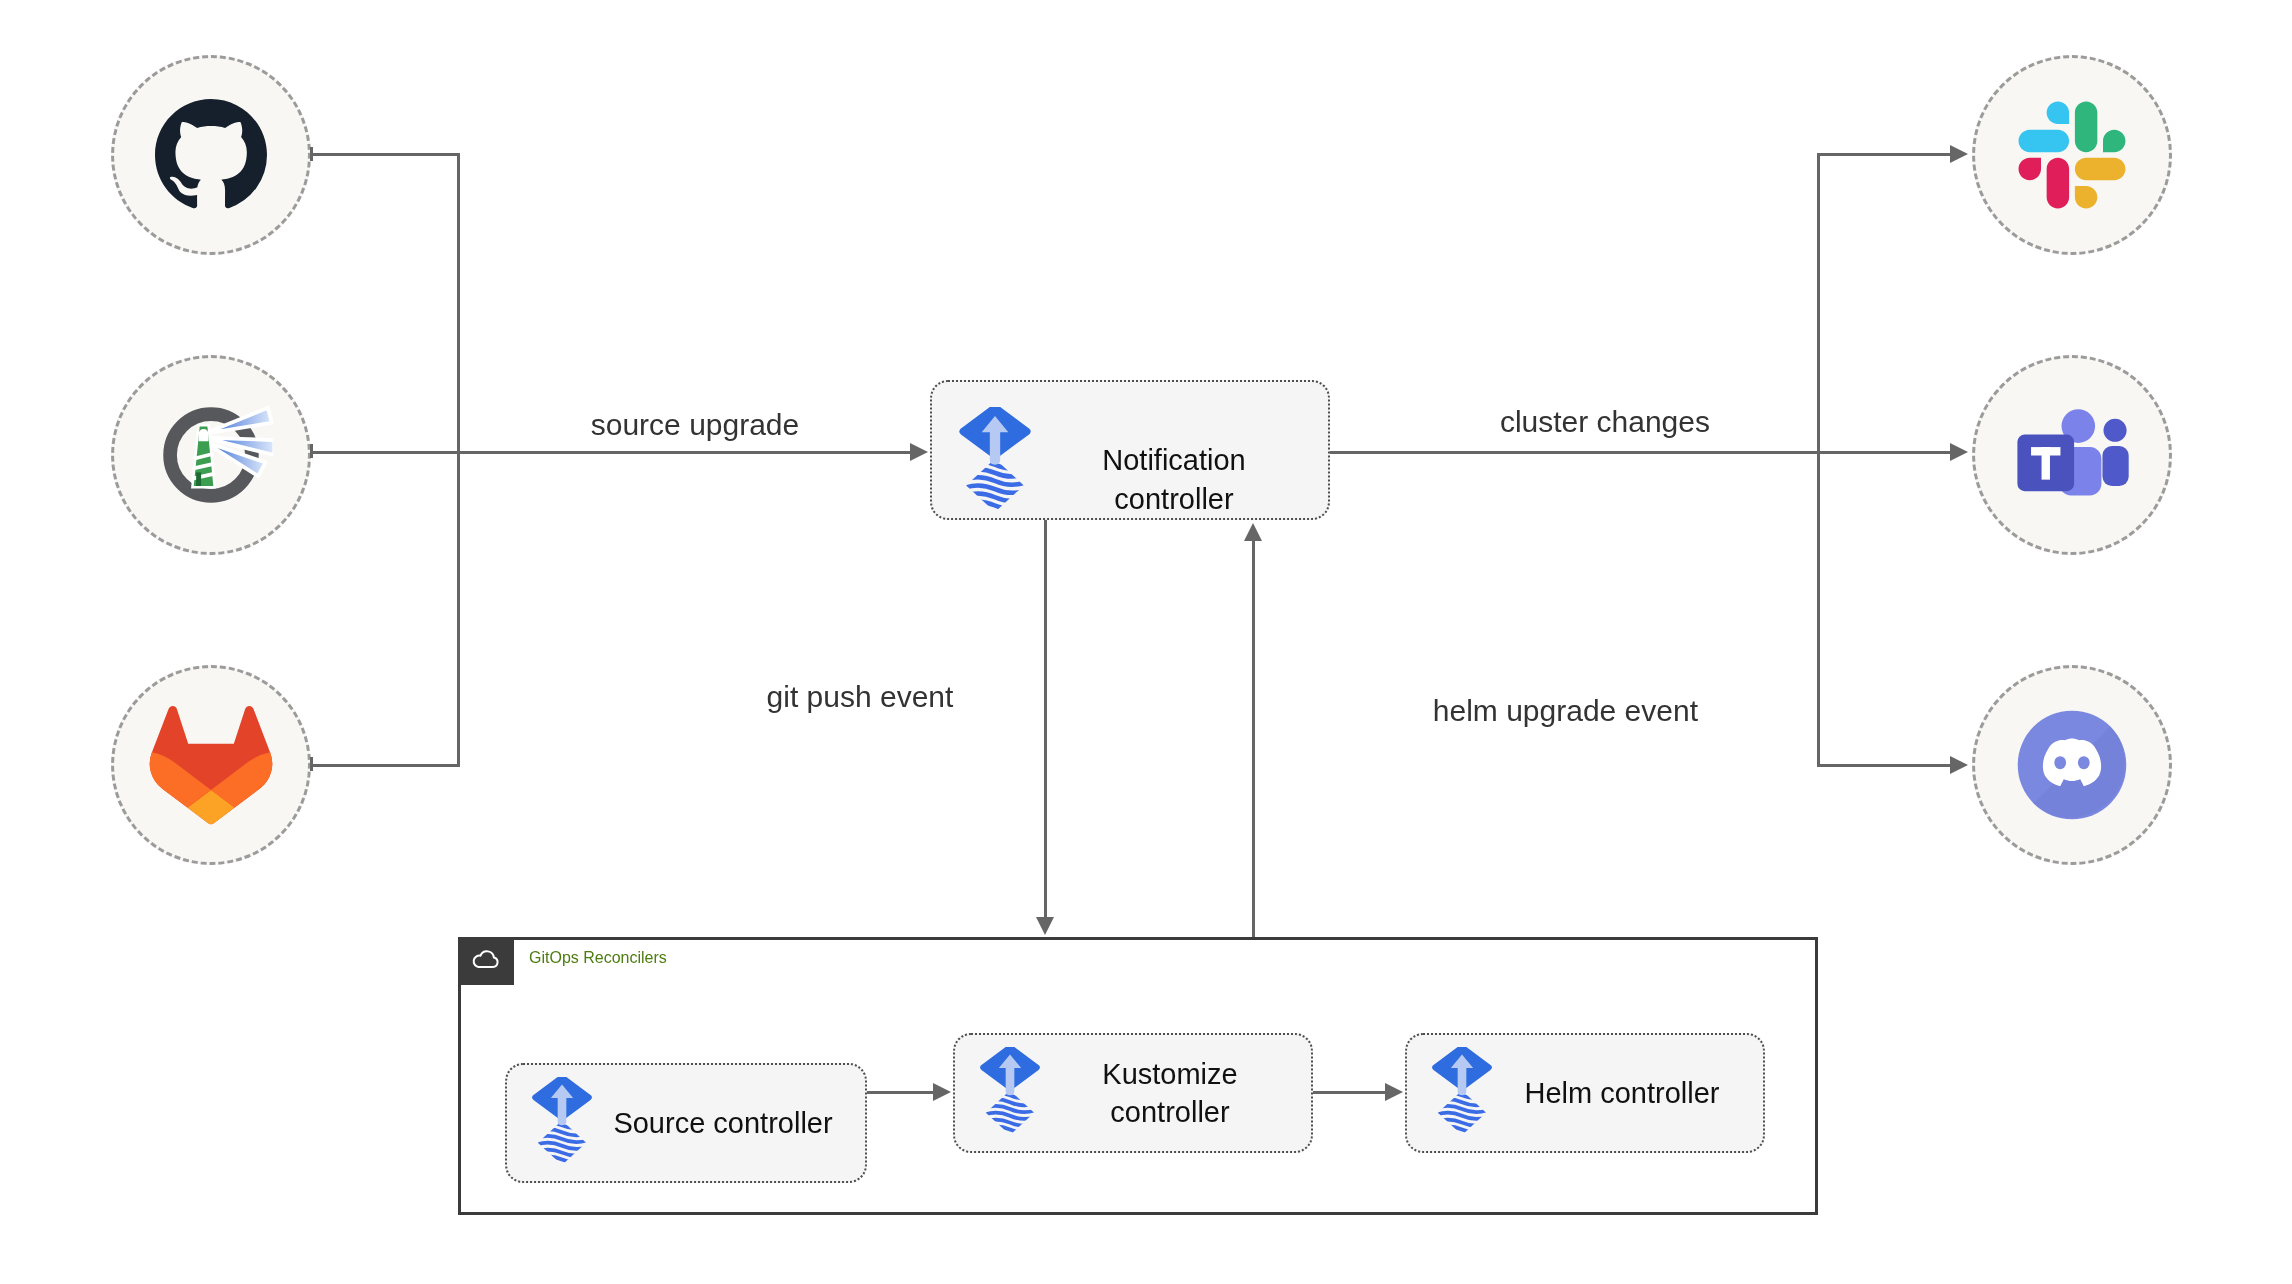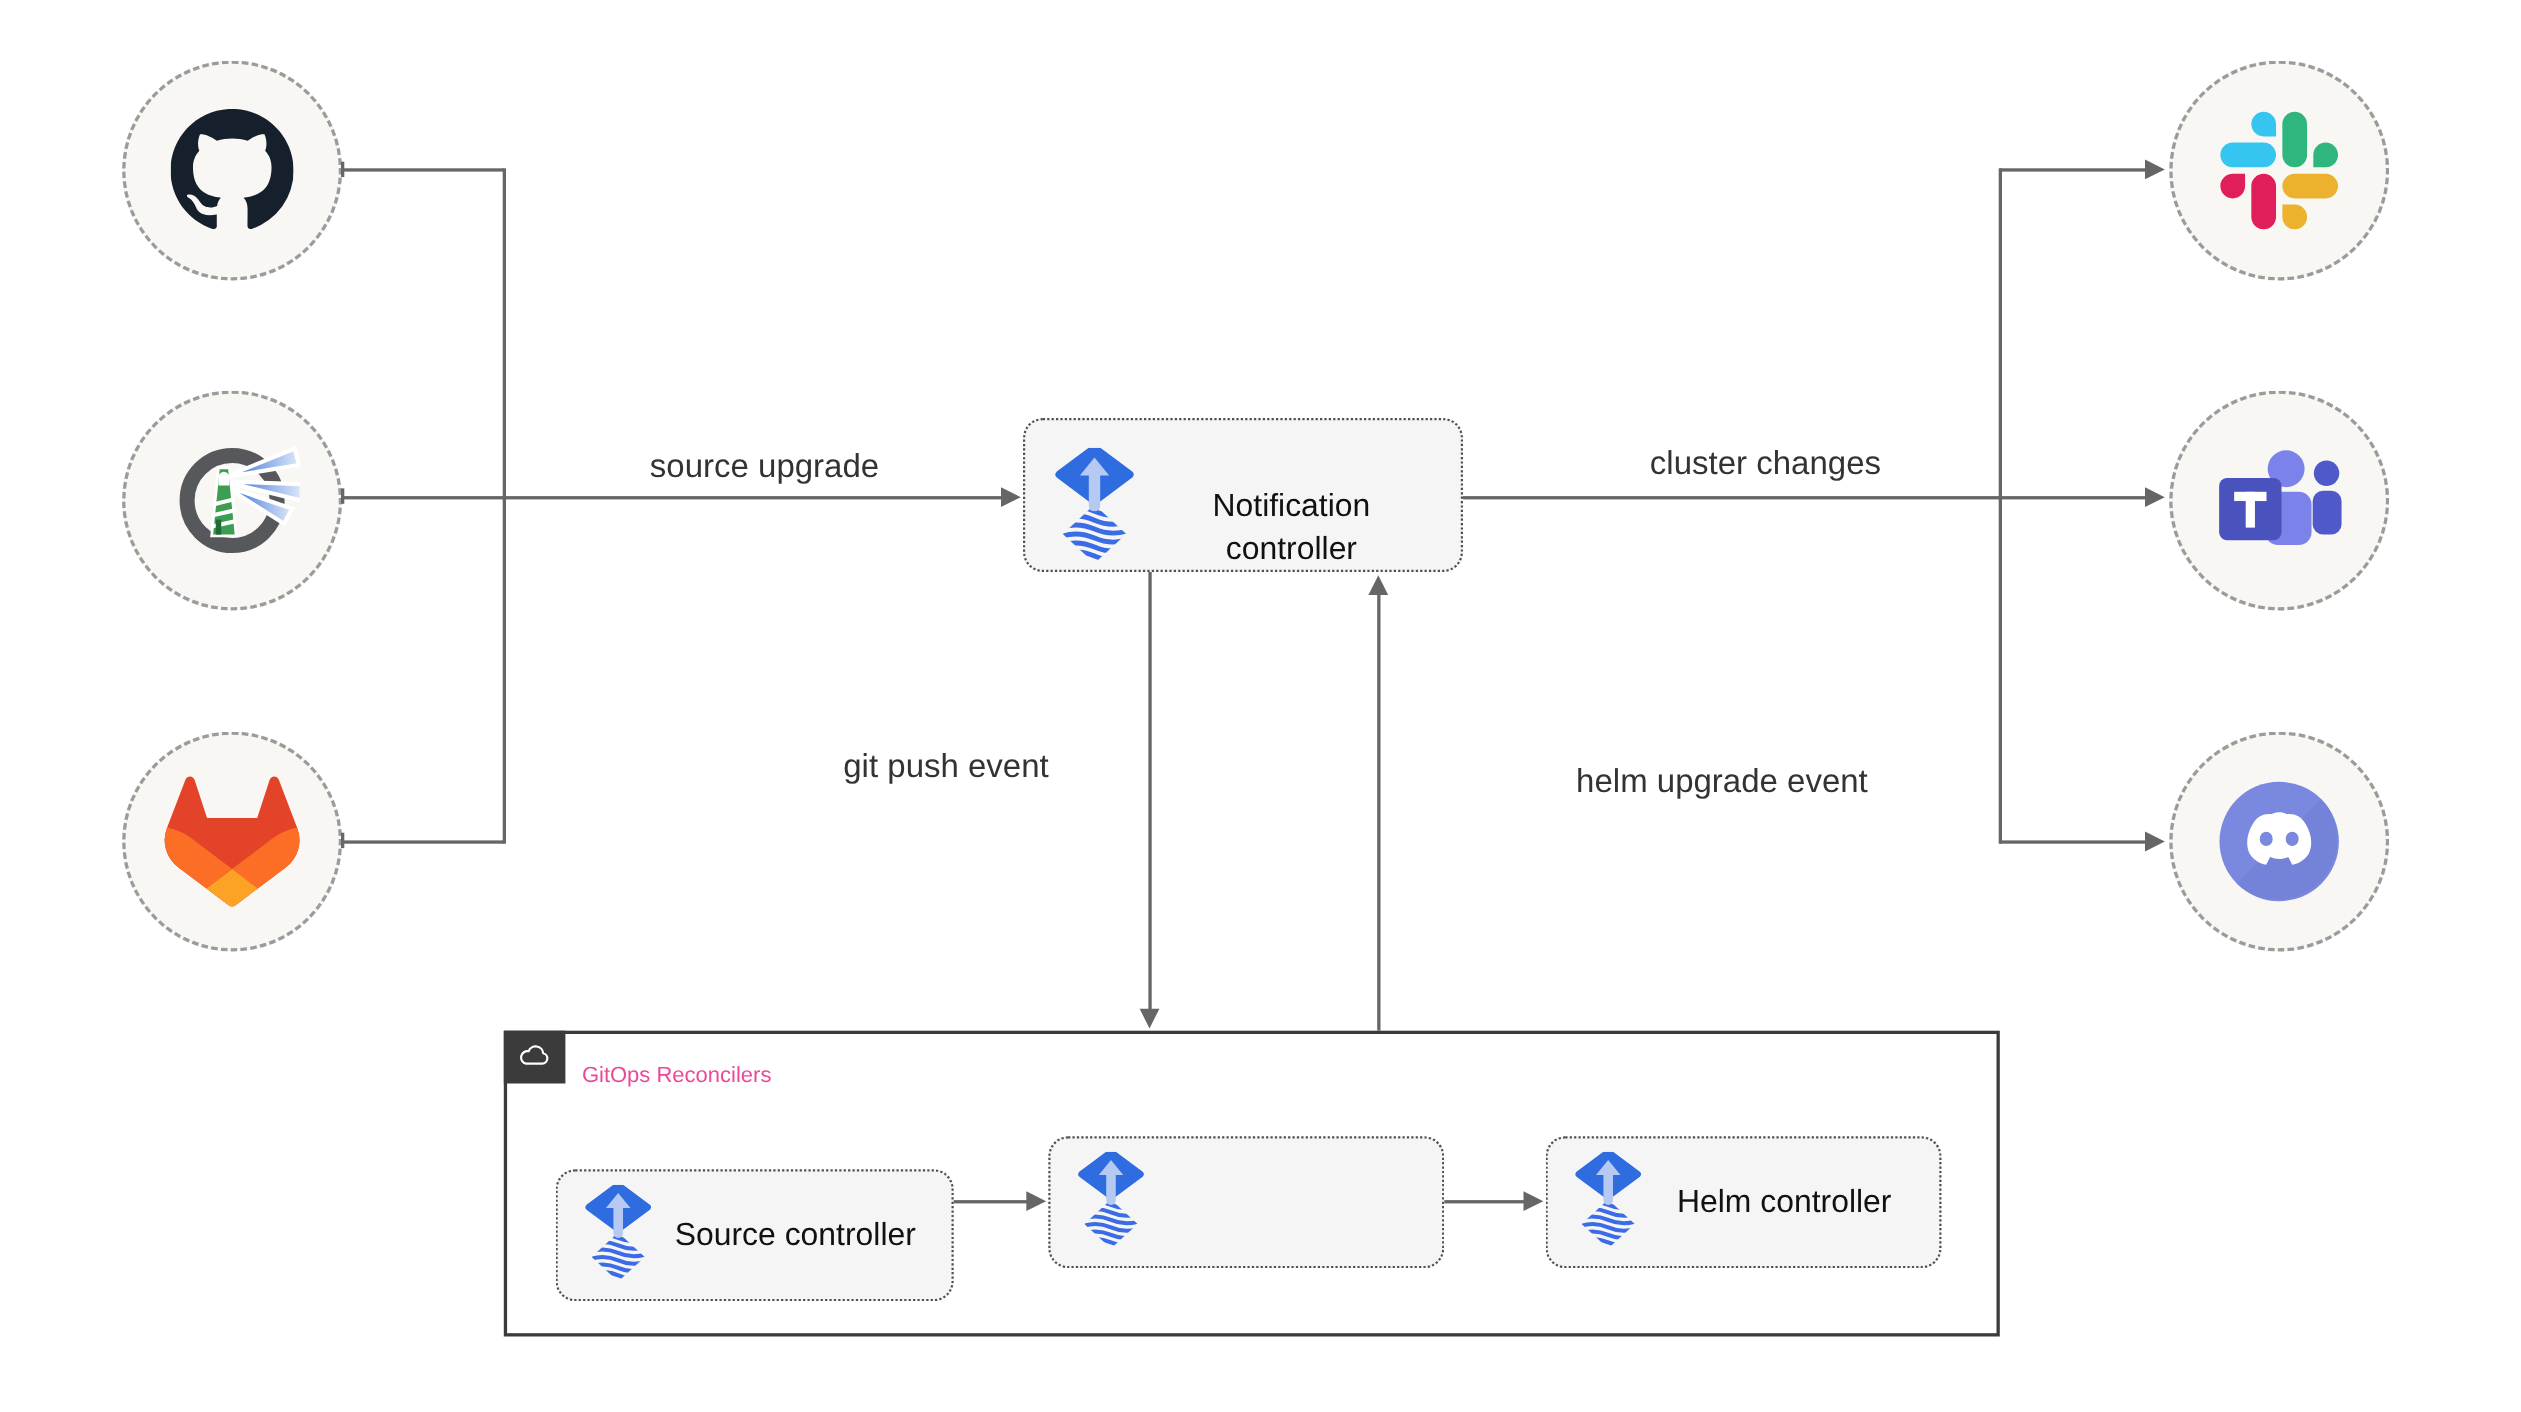--- a/index.html
+++ b/index.html
@@ -46,21 +46,21 @@
   .container-box{
     position:absolute;left:458px;top:937px;width:1360px;height:278px;
     box-sizing:border-box;border:3px solid #3b3b3b;background:#ffffff;
   }
   .container-corner{
     position:absolute;left:-3px;top:-3px;width:56px;height:48px;
     background:#3b3b3b;display:flex;align-items:center;justify-content:center;
   }
   .container-title{
     position:absolute;left:68px;top:9px;
-    font-size:20px;color:#ec4899;white-space:nowrap;margin-top:18px;
+    font-size:16px;color:#4d7c0f;white-space:nowrap;
   }
   
   .line{position:absolute;background:#666666;}
   .tick{position:absolute;width:3px;height:14px;background:#666666;}
   .ah{position:absolute;width:0;height:0;}
   .ah.right{border-top:9px solid transparent;border-bottom:9px solid transparent;border-left:18px solid #666666;}
   .ah.down{border-left:9px solid transparent;border-right:9px solid transparent;border-top:18px solid #666666;}
   .ah.up{border-left:9px solid transparent;border-right:9px solid transparent;border-bottom:18px solid #666666;}
   
   .edge-label{
@@ -210,20 +210,21 @@
   <div class="node n-source">
     <svg class="flux">
         <use href="#sym-flux"></use>
       </svg>
     <div class="node-label">Source controller</div>
   </div>
   <div class="node n-kustomize">
     <svg class="flux">
         <use href="#sym-flux"></use>
       </svg>
+    <div class="node-label">Kustomize controller</div>
   </div>
   <div class="node n-helm">
     <svg class="flux">
         <use href="#sym-flux"></use>
       </svg>
     <div class="node-label">Helm controller</div>
   </div>
 
   <div class="tick" style="left:310px;top:147px;"></div>
   <div class="tick" style="left:310px;top:444px;"></div>

